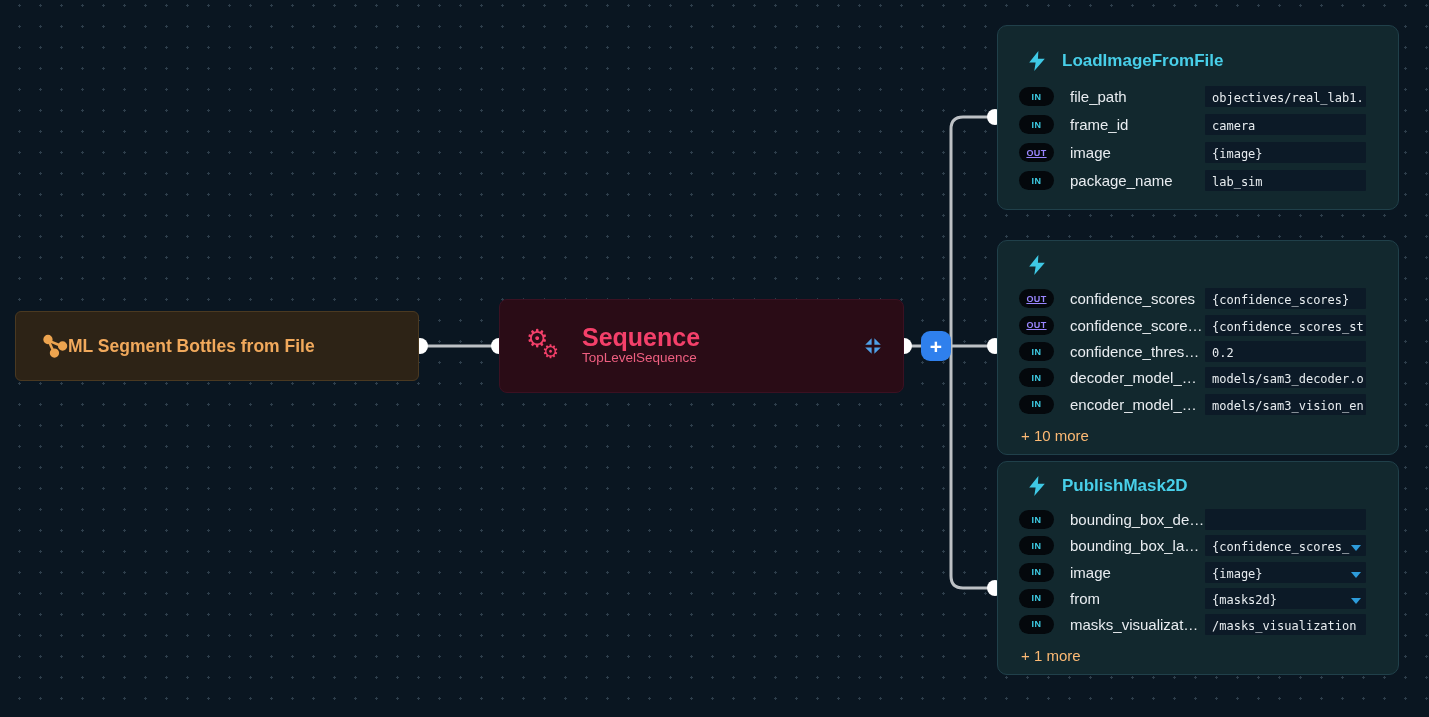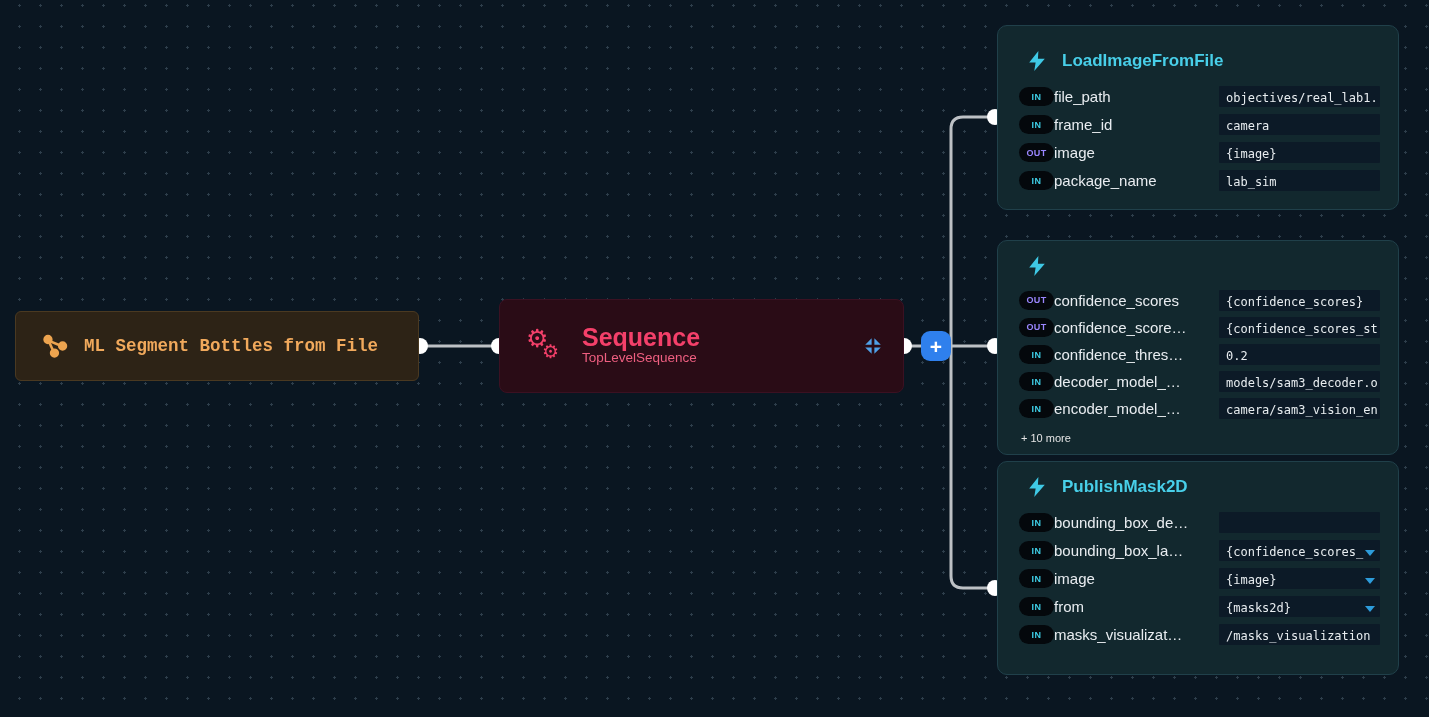--- a/index.html
+++ b/index.html
@@ -23,21 +23,21 @@
     background: #ffffff; z-index: 2;
   }
 
   
   .node { position: absolute; z-index: 3; }
 
   
   .ml-node {
     left: 15px; top: 311px; width: 404px; height: 70px;
     background: #2d2316; border: 1px solid #4a3921; border-radius: 6px;
-    display: flex; align-items: center; padding-left: 26px; gap: 16px; font-family: Liberation Mono, monospace;
+    display: flex; align-items: center; padding-left: 26px; 
   }
   .ml-node .title { color: #f1a95c; font-size: 17.5px; font-weight: bold; }
 
   
   .seq-node {
     left: 499px; top: 299px; width: 405px; height: 94px;
     background: #2a0c16; border: 1px solid #3b1122; border-radius: 8px;
     display: flex; align-items: center; padding-left: 26px; gap: 18px;
   }
   .seq-gears { position: relative; width: 38px; height: 40px; color: #f4406a; flex: 0 0 auto; }
@@ -47,51 +47,51 @@
   .seq-text .subtitle { color: #ef5f80; font-size: 13.5px; line-height: 18px; }
   .collapse-btn {
     position: absolute; right: 18px; top: 50%; transform: translateY(-50%);
     width: 24px; height: 24px; cursor: pointer; display: flex; align-items: center; justify-content: center;
   }
 
   
   .node-right {
     left: 997px; width: 402px;
     background: #12282e; border: 1px solid #20404a; border-radius: 10px;
-    padding: 12px 18px 10px 20px;
+    padding: 12px 32px 10px 20px;
     display: flex; flex-direction: column;
   }
   .node-right.pt-extra { padding-top: 22px; }
   .nr-header { display: flex; align-items: center; margin-left: 8px; margin-bottom: 10px; height: 26px; gap: 14px; }
   .nr-title { color: #48cfe9; font-size: 17px; font-weight: bold; }
   .nr-row { display: flex; align-items: center; height: 25px; margin-bottom: 3px; }
   .badge {
     width: 35px; height: 19px; margin-left: 1px; flex: 0 0 auto;
     background: #04080c; border-radius: 10px;
     display: flex; align-items: center; justify-content: center;
     font-size: 9px; font-weight: bold; letter-spacing: 0.4px;
   }
   .badge.in  { color: #3fd0e8; }
-  .badge.out { color: #9a86ff; }
+  .badge.out { color: #9a86ff; text-decoration: underline; }
   .nr-label {
-    margin-left: 0; color: #e9edf1; font-size: 15px;
+    margin-left: 16px; color: #e9edf1; font-size: 15px;
     white-space: nowrap; overflow: hidden; max-width: 158px;
   }
   .nr-value {
     margin-left: auto; width: 161px; height: 21px; position: relative;
     background: #0c1a27; color: #e8edf0;
     font-family: "DejaVu Sans Mono", monospace; font-size: 12px; line-height: 25px;
     padding: 0 7px; white-space: nowrap; overflow: hidden; border-radius: 1px;
   }
   .nr-value .caret {
     position: absolute; right: 5px; top: 10px; width: 0; height: 0;
     border-left: 5px solid transparent; border-right: 5px solid transparent;
     border-top: 6px solid #2d9cdb;
   }
-  .more-link { margin-top: 8px; margin-left: 3px; color: #e5e5e5; font-size: 11px; cursor: pointer; }
+  .more-link { margin-top: 8px; margin-left: 3px; color: #fdba74; font-size: 15px; cursor: pointer; }
 
   
   .plus-btn {
     position: absolute; left: 921px; top: 331px; width: 30px; height: 30px;
     background: #2f80ed; border-radius: 9px; z-index: 5; cursor: pointer;
     color: #ffffff; font-size: 21px; font-weight: bold;
     display: flex; align-items: center; justify-content: center; line-height: 1;
   }
 </style>
 </head>
@@ -200,21 +200,21 @@
     <span class="nr-value">0.2</span>
   </div>
   <div class="nr-row">
     <span class="badge in">IN</span>
     <span class="nr-label">decoder_model_…</span>
     <span class="nr-value">models/sam3_decoder.o</span>
   </div>
   <div class="nr-row">
     <span class="badge in">IN</span>
     <span class="nr-label">encoder_model_…</span>
-    <span class="nr-value">camera/sam3_vision_en</span>
+    <span class="nr-value">models/sam3_vision_en</span>
   </div>
   <div class="more-link">+ 10 more</div>
 </div>
 
 <div class="node node-right" style="top:461px; height:214px;">
   <div class="nr-header">
     <svg width="22" height="22" viewBox="0 0 24 24">
       <polygon points="13.5,1 3.5,13.5 10.5,13.5 9,23 20.5,9.5 13,9.5" fill="#3fc9e5"></polygon>
     </svg>
     <span class="nr-title">PublishMask2D</span>
@@ -237,13 +237,14 @@
   <div class="nr-row">
     <span class="badge in">IN</span>
     <span class="nr-label">from</span>
     <span class="nr-value"><span>{masks2d}</span><span class="caret"></span></span>
   </div>
   <div class="nr-row">
     <span class="badge in">IN</span>
     <span class="nr-label">masks_visualizat…</span>
     <span class="nr-value">/masks_visualization</span>
   </div>
+  <div class="more-link">+ 1 more</div>
 </div>
 
 </body></html>

